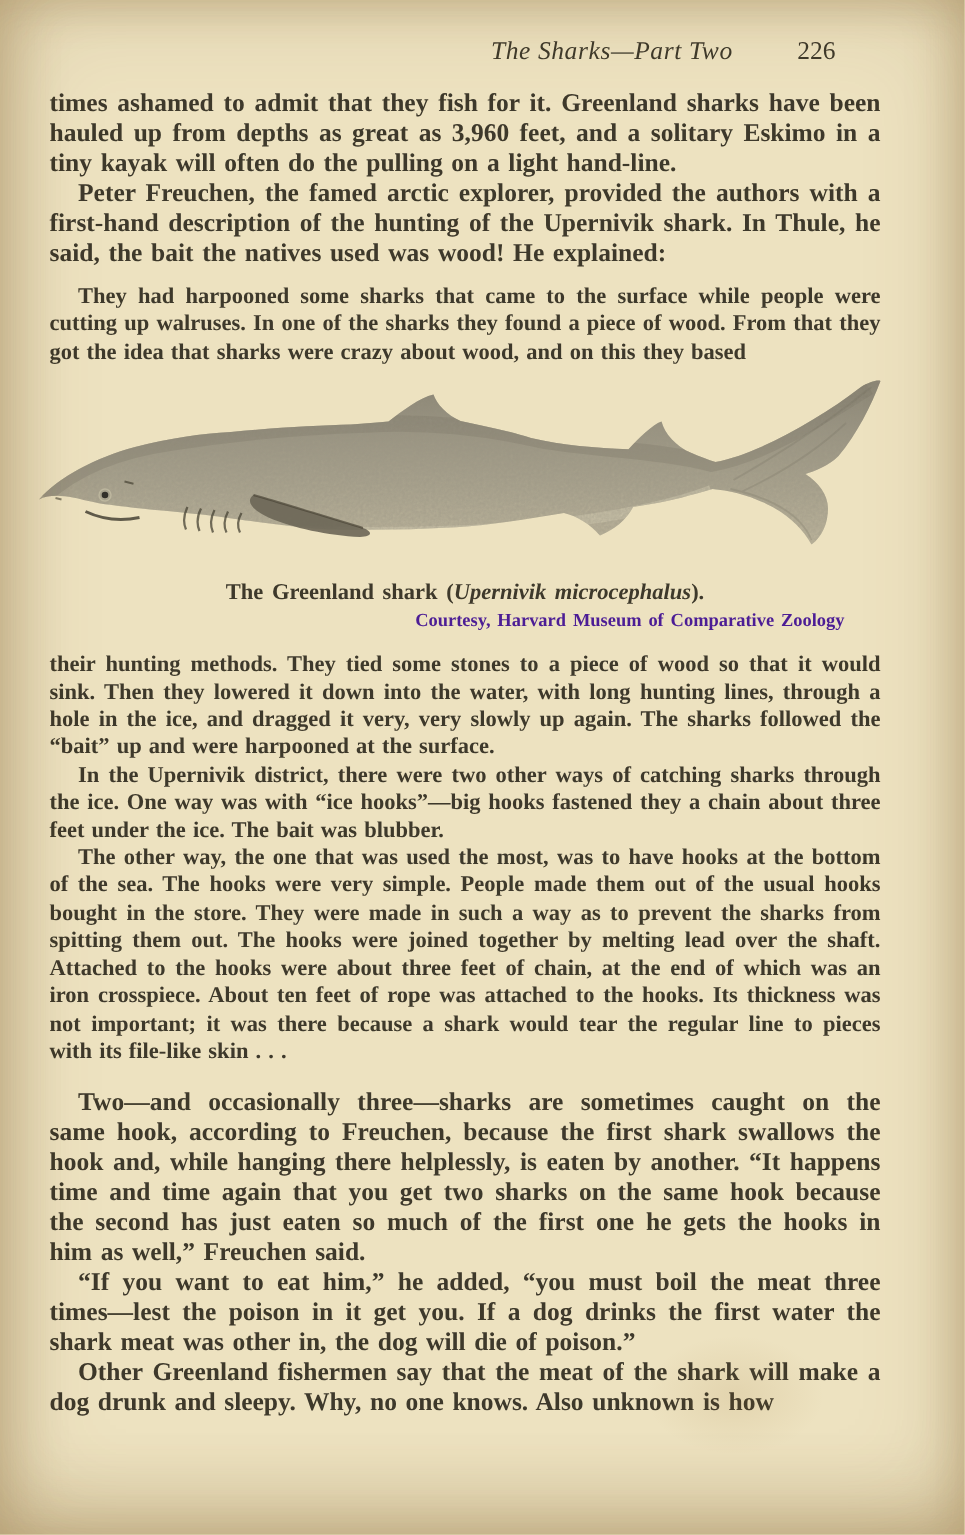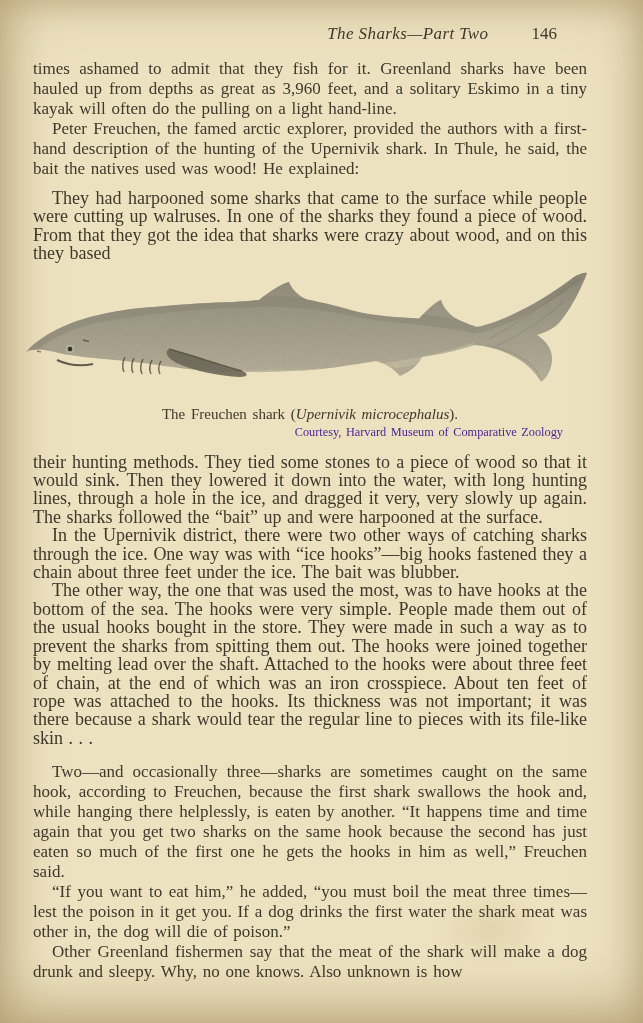--- a/index.html
+++ b/index.html
@@ -30,48 +30,48 @@
     position:absolute; left:430px; top:890px; width:120px; height:80px;
     background: radial-gradient(ellipse at center, rgba(150,110,45,.12), rgba(150,110,45,0) 70%);
     pointer-events:none;
   }
   .running-head {
     display:flex; justify-content:flex-end; align-items:baseline;
     gap:43px; padding:24px 86px 0 0;
     font-size:17px; line-height:20px;
   }
   .running-title { font-style:italic; letter-spacing:.4px; }
-  .text-col { padding:15px 56px 0 33px; }
+  .text-col { padding:15px 56px 0 33px;font-weight:bold; }
   .body-par {
     margin:0; font-size:17px; line-height:20px;
     text-align:justify; word-spacing:1.5px;
   }
   .indent { text-indent:19px; }
   .extract { margin:10px 0 0 0; padding:0; }
   .extract-par {
-    margin:0; font-size:18px; line-height:18.4px;
+    margin:0; font-size:15px; line-height:18.4px;
     text-align:justify; word-spacing:1px;
   }
   .extract-2 { margin-top:13px; }
   figure.shark-figure { margin:4px 0 10px 0; }
   svg.shark-art { display:block; margin-left:-14px; }
   .fig-caption { text-align:center; font-size:15px; line-height:17px; margin-top:6px; word-spacing:2px; }
   .fig-caption i { font-style:italic; }
   .fig-credit { text-align:right; padding-right:24px; font-size:12.3px; line-height:15px; margin-top:2px; color:#4c1d95; word-spacing:1.5px; }
   .after-extract { margin-top:15px; }
 </style>
 </head>
 <body>
 
 <div class="page">
   <div class="stain"></div>
 
   <header class="running-head">
     <span class="running-title">The Sharks—Part Two</span>
-    <span class="page-number">146</span>
+    <span class="page-number">226</span>
   </header>
 
   <main class="text-col">
     <p class="body-par">times ashamed to admit that they fish for it. Greenland sharks have been hauled up from depths as great as 3,960 feet, and a solitary Eskimo in a tiny kayak will often do the pulling on a light hand-line.</p>
     <p class="body-par indent">Peter Freuchen, the famed arctic explorer, provided the authors with a first-hand description of the hunting of the Upernivik shark. In Thule, he said, the bait the natives used was wood! He explained:</p>
 
     <blockquote class="extract">
       <p class="extract-par indent">They had harpooned some sharks that came to the surface while people were cutting up walruses. In one of the sharks they found a piece of wood. From that they got the idea that sharks were crazy about wood, and on this they based</p>
     </blockquote>
 
@@ -129,21 +129,21 @@
           <path d="M142,94 q -4,7 -1,13"></path>
         </g>
 
         <circle cx="51" cy="82" r="2.2" fill="#33302a"></circle>
         <circle cx="51" cy="82" r="4" fill="none" stroke="#d8d0b4" stroke-width="1" opacity="0.45"></circle>
         <path d="M64,73 l 6,1.5" stroke="#474334" stroke-width="1.5" opacity="0.7"></path>
         <path d="M38,93 Q55,101 74,97" fill="none" stroke="#3c382c" stroke-width="2" opacity="0.8"></path>
         <path d="M18,84 l 4,1" stroke="#474334" stroke-width="1.3" opacity="0.6"></path>
       </svg>
 
-      <figcaption class="fig-caption"><span>The Freuchen shark (</span><i>Upernivik microcephalus</i><span>).</span></figcaption>
+      <figcaption class="fig-caption"><span>The Greenland shark (</span><i>Upernivik microcephalus</i><span>).</span></figcaption>
       <div class="fig-credit">Courtesy, Harvard Museum of Comparative Zoology</div>
     </figure>
 
     <blockquote class="extract extract-2">
       <p class="extract-par">their hunting methods. They tied some stones to a piece of wood so that it would sink. Then they lowered it down into the water, with long hunting lines, through a hole in the ice, and dragged it very, very slowly up again. The sharks followed the “bait” up and were harpooned at the surface.</p>
       <p class="extract-par indent">In the Upernivik district, there were two other ways of catching sharks through the ice. One way was with “ice hooks”—big hooks fastened they a chain about three feet under the ice. The bait was blubber.</p>
       <p class="extract-par indent">The other way, the one that was used the most, was to have hooks at the bottom of the sea. The hooks were very simple. People made them out of the usual hooks bought in the store. They were made in such a way as to prevent the sharks from spitting them out. The hooks were joined together by melting lead over the shaft. Attached to the hooks were about three feet of chain, at the end of which was an iron crosspiece. About ten feet of rope was attached to the hooks. Its thickness was not important; it was there because a shark would tear the regular line to pieces with its file-like skin . . .</p>
     </blockquote>
 
     <p class="body-par indent after-extract">Two—and occasionally three—sharks are sometimes caught on the same hook, according to Freuchen, because the first shark swallows the hook and, while hanging there helplessly, is eaten by another. “It happens time and time again that you get two sharks on the same hook because the second has just eaten so much of the first one he gets the hooks in him as well,” Freuchen said.</p>

